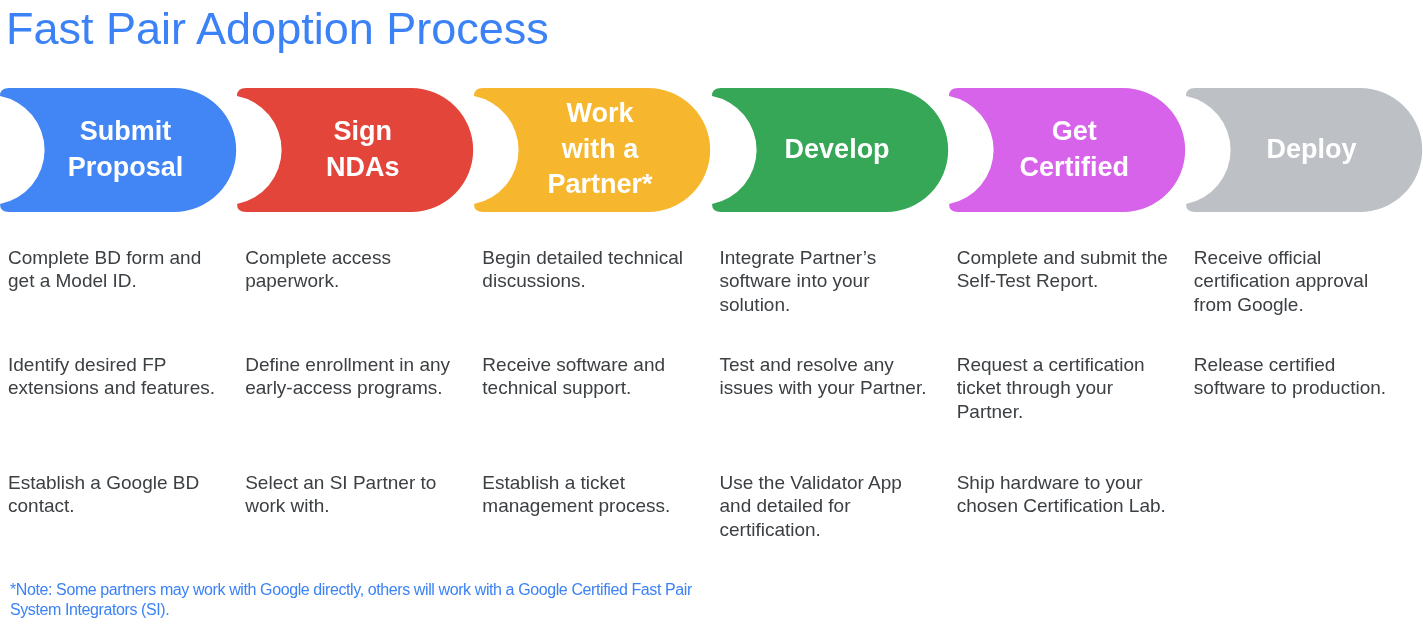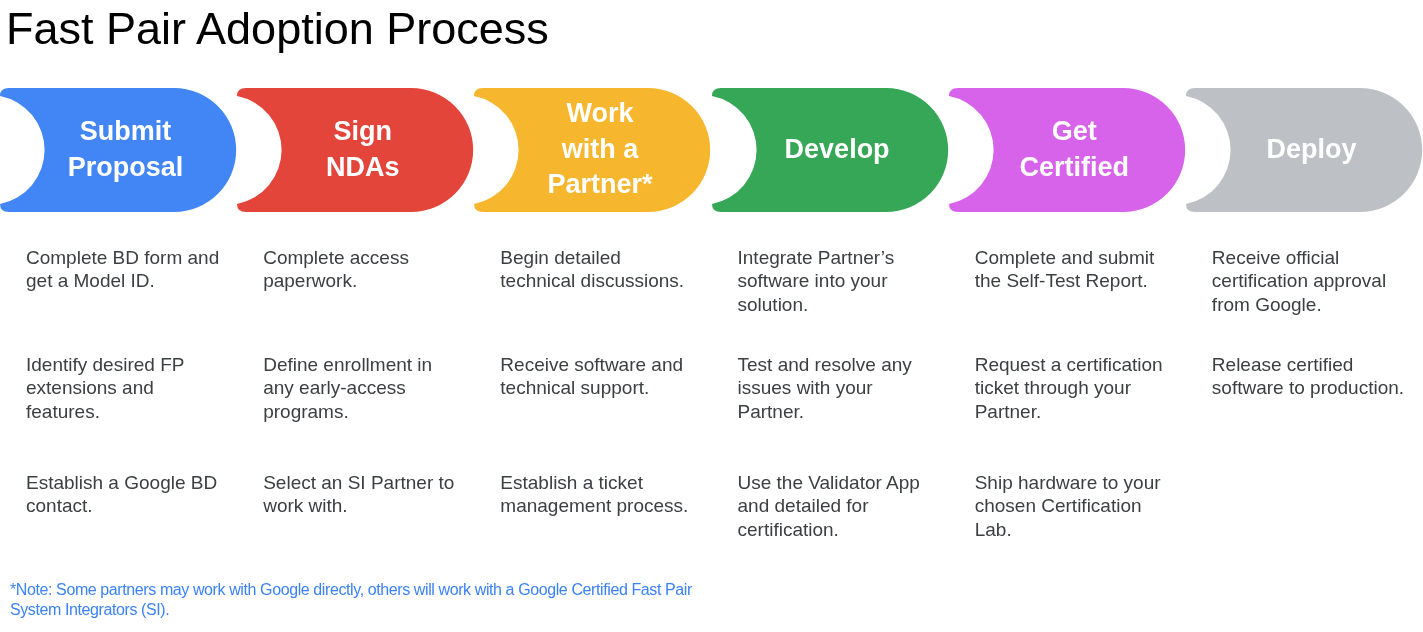--- a/index.html
+++ b/index.html
@@ -8,21 +8,21 @@
     width:1423px;height:632px;
     background:#fff;
     overflow:hidden;
     font-family:"Liberation Sans","DejaVu Sans",sans-serif;
   }
   h1.title{
     margin:4px 0 0 6px;
     font-size:45px;
     font-weight:400;
     line-height:1.1;
-    color:#000000;
+    color:#3b82f6;
     letter-spacing:0;
   }
   .steps{
     display:flex;
     margin-top:34px;
     height:124px;
   }
   .step{
     position:relative;
     flex:1 1 0;
@@ -50,21 +50,21 @@
     text-align:center;
   }
   .cols{
     display:flex;
     margin-top:34px;
   }
   .col{
     flex:1 1 0;
     display:grid;
     grid-template-rows:107px 118px auto;
-    padding:0 16px 0 26px;
+    padding:0 16px 0 8px;
     box-sizing:border-box;
   }
   .col p{
     margin:0;
     font-size:19px;
     line-height:1.26;
     color:#3C4043;
   }
   .note{
     margin:38px 0 0 10px;

